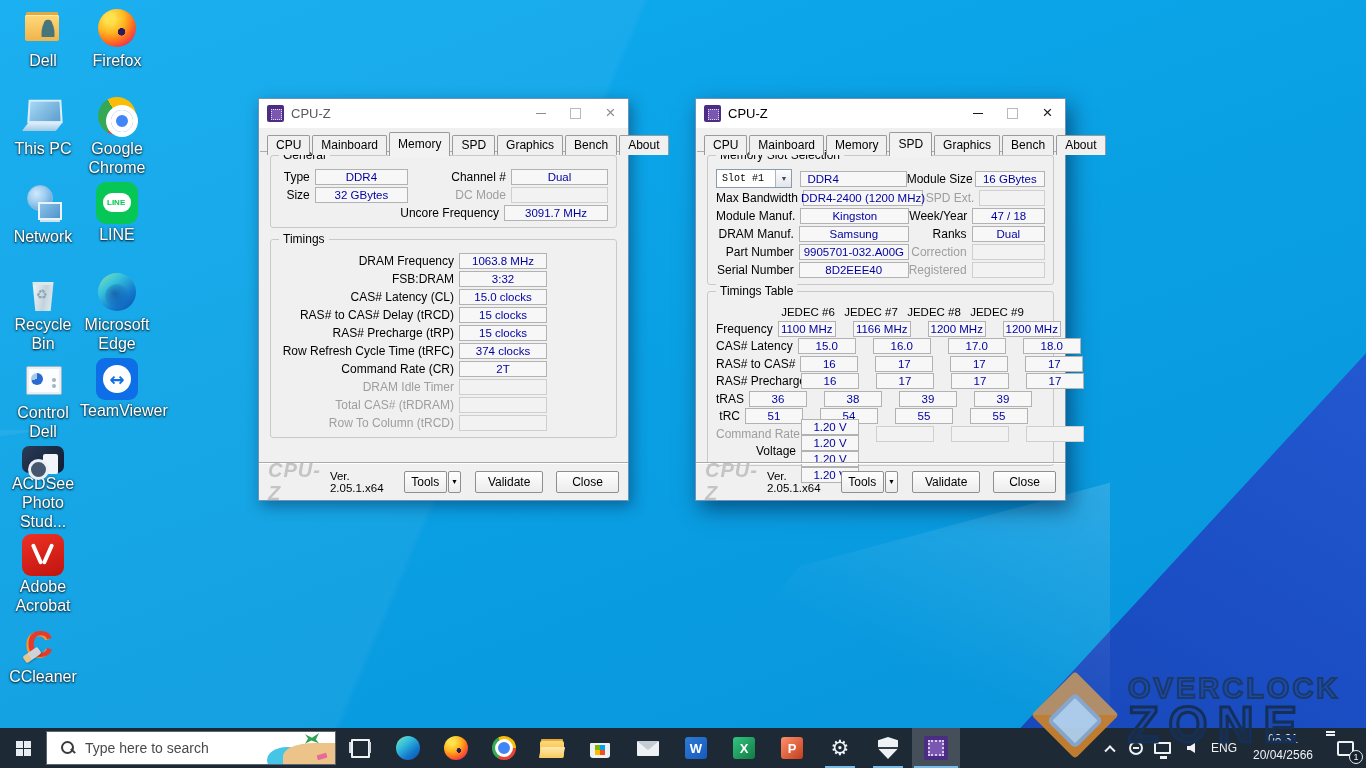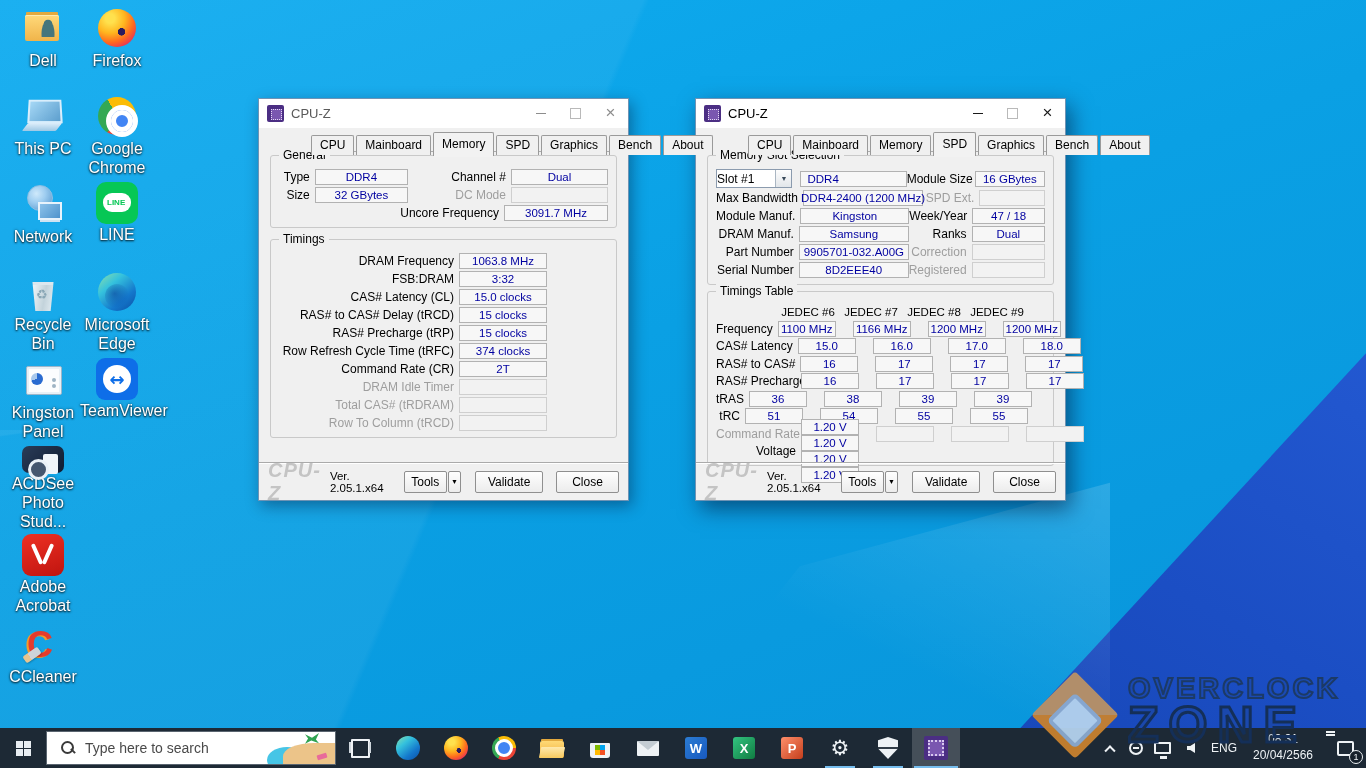--- a/index.html
+++ b/index.html
@@ -99,21 +99,21 @@
       border:1px dotted #e5d9f5; background:#7a57b0; }
   .win-title { margin-left:7px; font-size:13px; }
   .inactive .win-title { color:#5a5a5a; }
   .caption { margin-left:auto; display:flex; height:29px; }
   .cap-btn { width:35px; height:29px; display:flex; align-items:center; justify-content:center; color:#1a1a1a; }
   .inactive .cap-btn { color:#8d8d8d; }
   .cap-min::after { content:""; width:10px; height:1px; background:currentColor; }
   .cap-max::after { content:""; width:9px; height:9px; border:1px solid #b9b9b9; }
   .cap-close::after { content:"×"; font-size:17px; line-height:1; margin-top:-2px; }
 
-  .tabs { display:flex; padding:4px 6px 0 8px; height:24px; position:relative;margin-left:44px; }
+  .tabs { display:flex; padding:4px 6px 0 8px; height:24px; position:relative; }
   .tabs::after { content:""; position:absolute; left:1px; right:1px; bottom:0; border-bottom:1px solid #acacac; }
   .tab { position:relative; top:3px; height:20px; padding:2px 8px 0; font-size:12px; background:#f0f0f0;
       border:1px solid #9a9a9a; border-bottom:none; border-radius:2px 2px 0 0; margin-right:2px; z-index:1; cursor:default; }
   .tab.active { top:0; height:24px; padding-top:4px; background:#f2f2f2; z-index:3; box-shadow:0 2px 0 -1px #f2f2f2; }
 
   .groupbox { position:absolute; left:11px; right:11px; border:1px solid #c9c9c9; border-radius:3px; padding:12px 8px 5px; }
   .gb-title { position:absolute; top:-8px; left:8px; background:#f0f0f0; padding:0 4px; font-size:12px; }
   .g-row { display:flex; align-items:center; height:18px; }
   .g-label { text-align:right; padding-right:5px; white-space:nowrap; }
   .field { height:16px; background:#f7f7f7; border:1px solid #b2b2b2; color:#0000a0;
@@ -125,21 +125,21 @@
   .w38{width:38px;} .w100{width:100px;} .w104{width:104px;} .w110{width:110px;}
   .w180{width:180px;} .w88{width:88px;} .w90{width:90px;} .w120{width:120px;}
   .w68{width:68px;} .w80{width:80px;} .w85{width:85px;}
 
   #mem-general { top:56px; }
   #mem-timings { top:140px; }
   #spd-slot { top:56px; }
   #spd-table { top:192px; }
 
   .combo { width:87px; height:19px; background:#fff; border:1px solid #8b9bae; display:flex; align-items:center; cursor:default; }
-  .combo-text { flex:1; font-size:12px; }
+  .combo-text { flex:1; padding-left:5px; font-size:10px;font-family:Liberation Mono, monospace; }
   .combo-btn { width:16px; height:17px; background:linear-gradient(#fdfdfd,#e2e6ea); border-left:1px solid #aab6c2;
       display:flex; align-items:center; justify-content:center; }
   .combo-btn::after { content:"▼"; font-size:7px; color:#3a4a5a; }
 
   .jhead { display:flex; align-items:center; height:16px; font-size:11.5px; }
   .jhead span { width:58px; text-align:center; margin-right:5px; }
   .jrow { display:flex; align-items:center; height:17.5px; }
   .jrow .field { width:58px; margin-right:17px; }
   .jrow.dim .field { background:#f2f2f2; border-color:#cfcfcf; }
 
@@ -286,21 +286,21 @@
       <div class="desk-label">Network</div>
     </div>
 
     <div class="desk-item">
       <div class="dicon" data-icon="recycle-bin"></div>
       <div class="desk-label">Recycle Bin</div>
     </div>
 
     <div class="desk-item">
       <div class="dicon" data-icon="control-panel"></div>
-      <div class="desk-label">Kingston Panel</div>
+      <div class="desk-label">Control Dell</div>
     </div>
 
     <div class="desk-item">
       <div class="dicon" data-icon="acdsee"></div>
       <div class="desk-label">ACDSee Photo Stud...</div>
     </div>
 
     <div class="desk-item">
       <div class="dicon" data-icon="acrobat"></div>
       <div class="desk-label">Adobe Acrobat</div>

